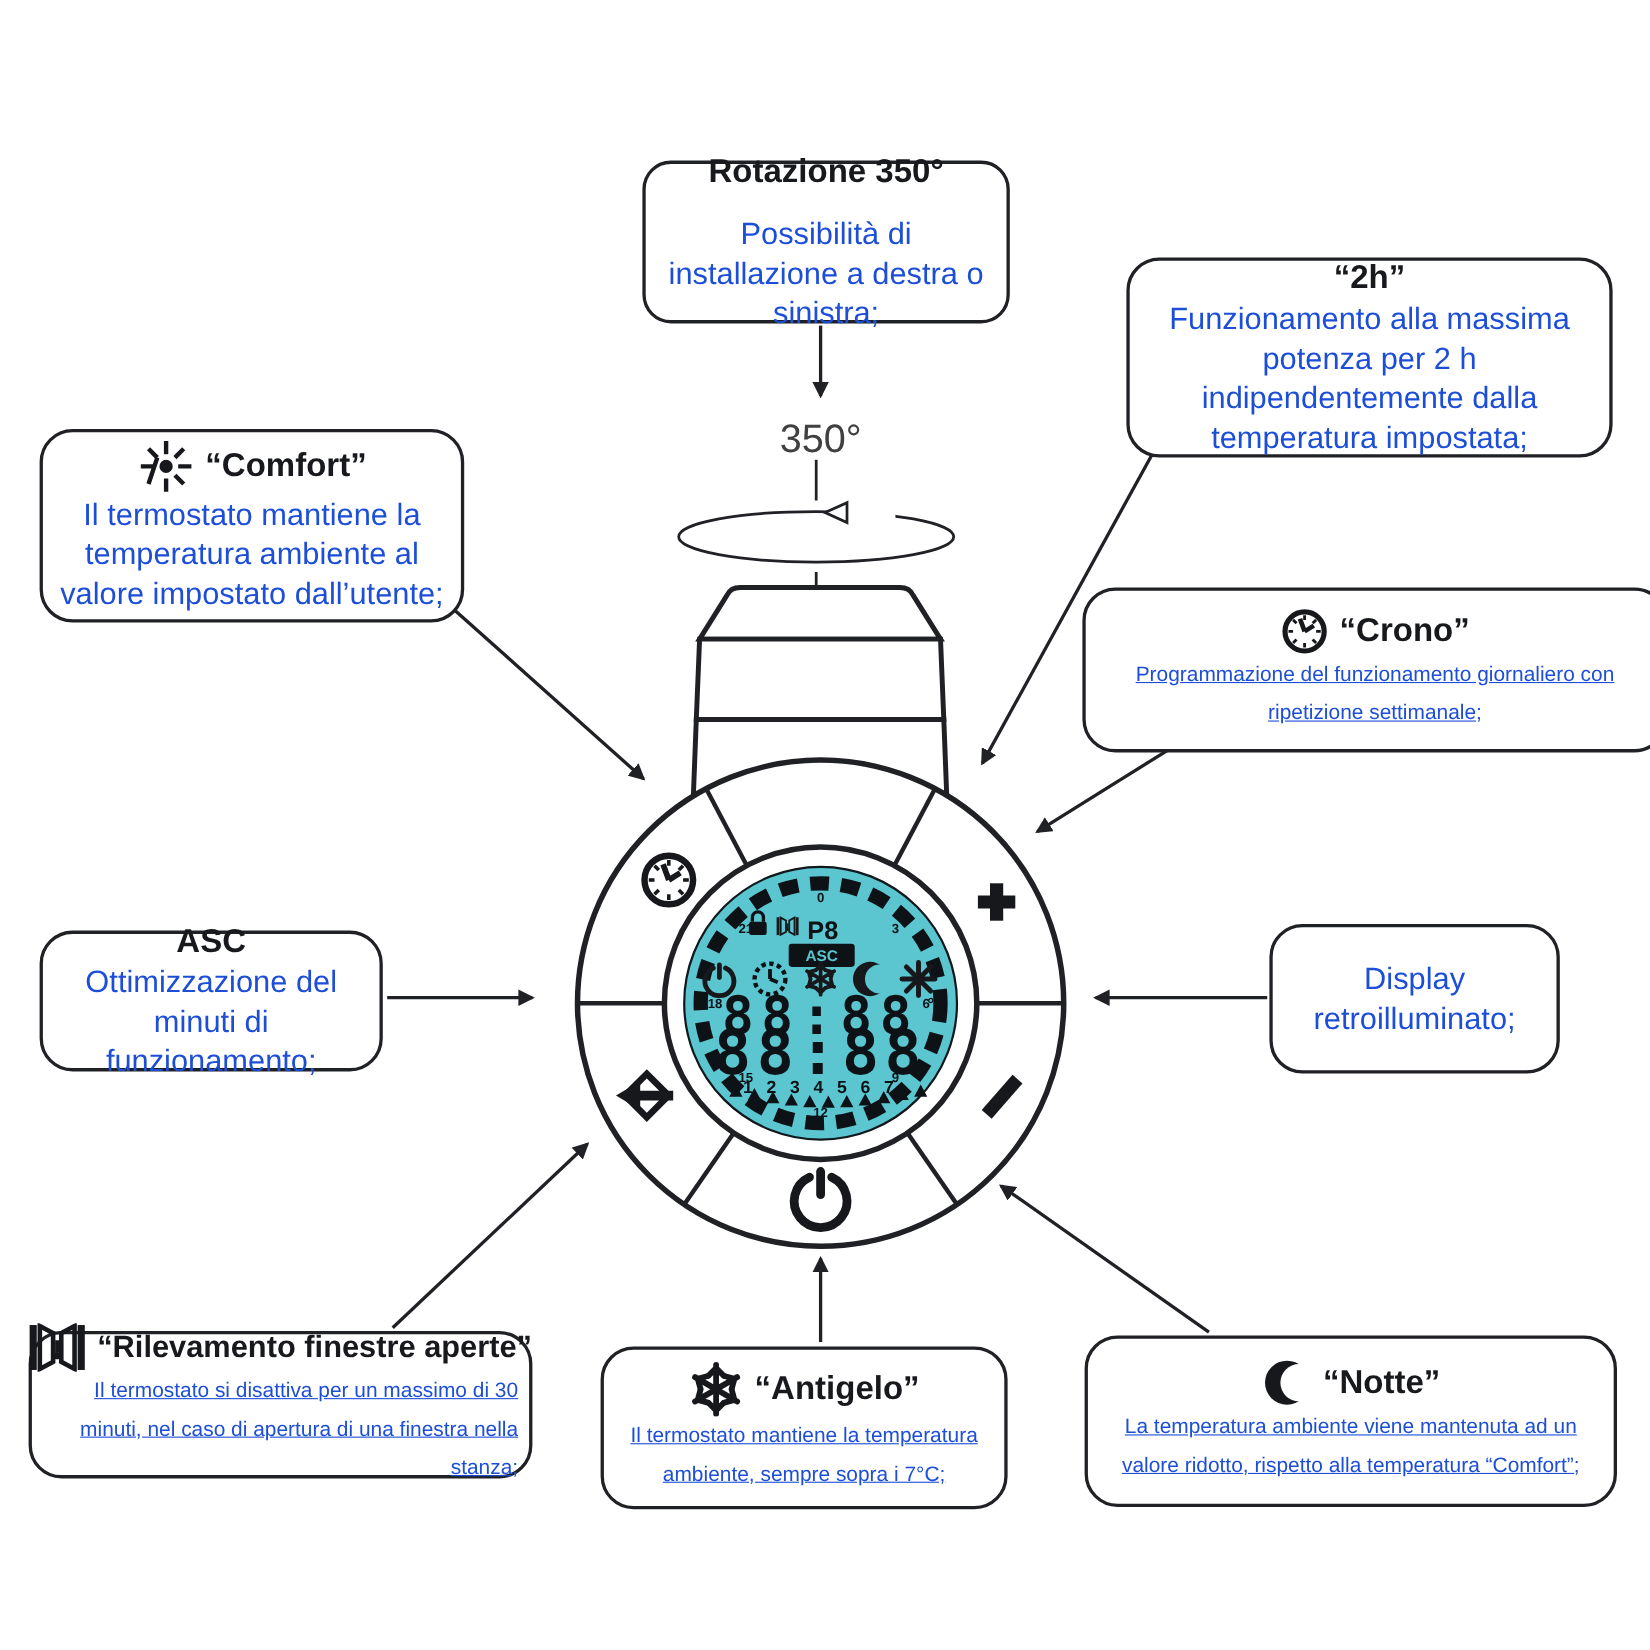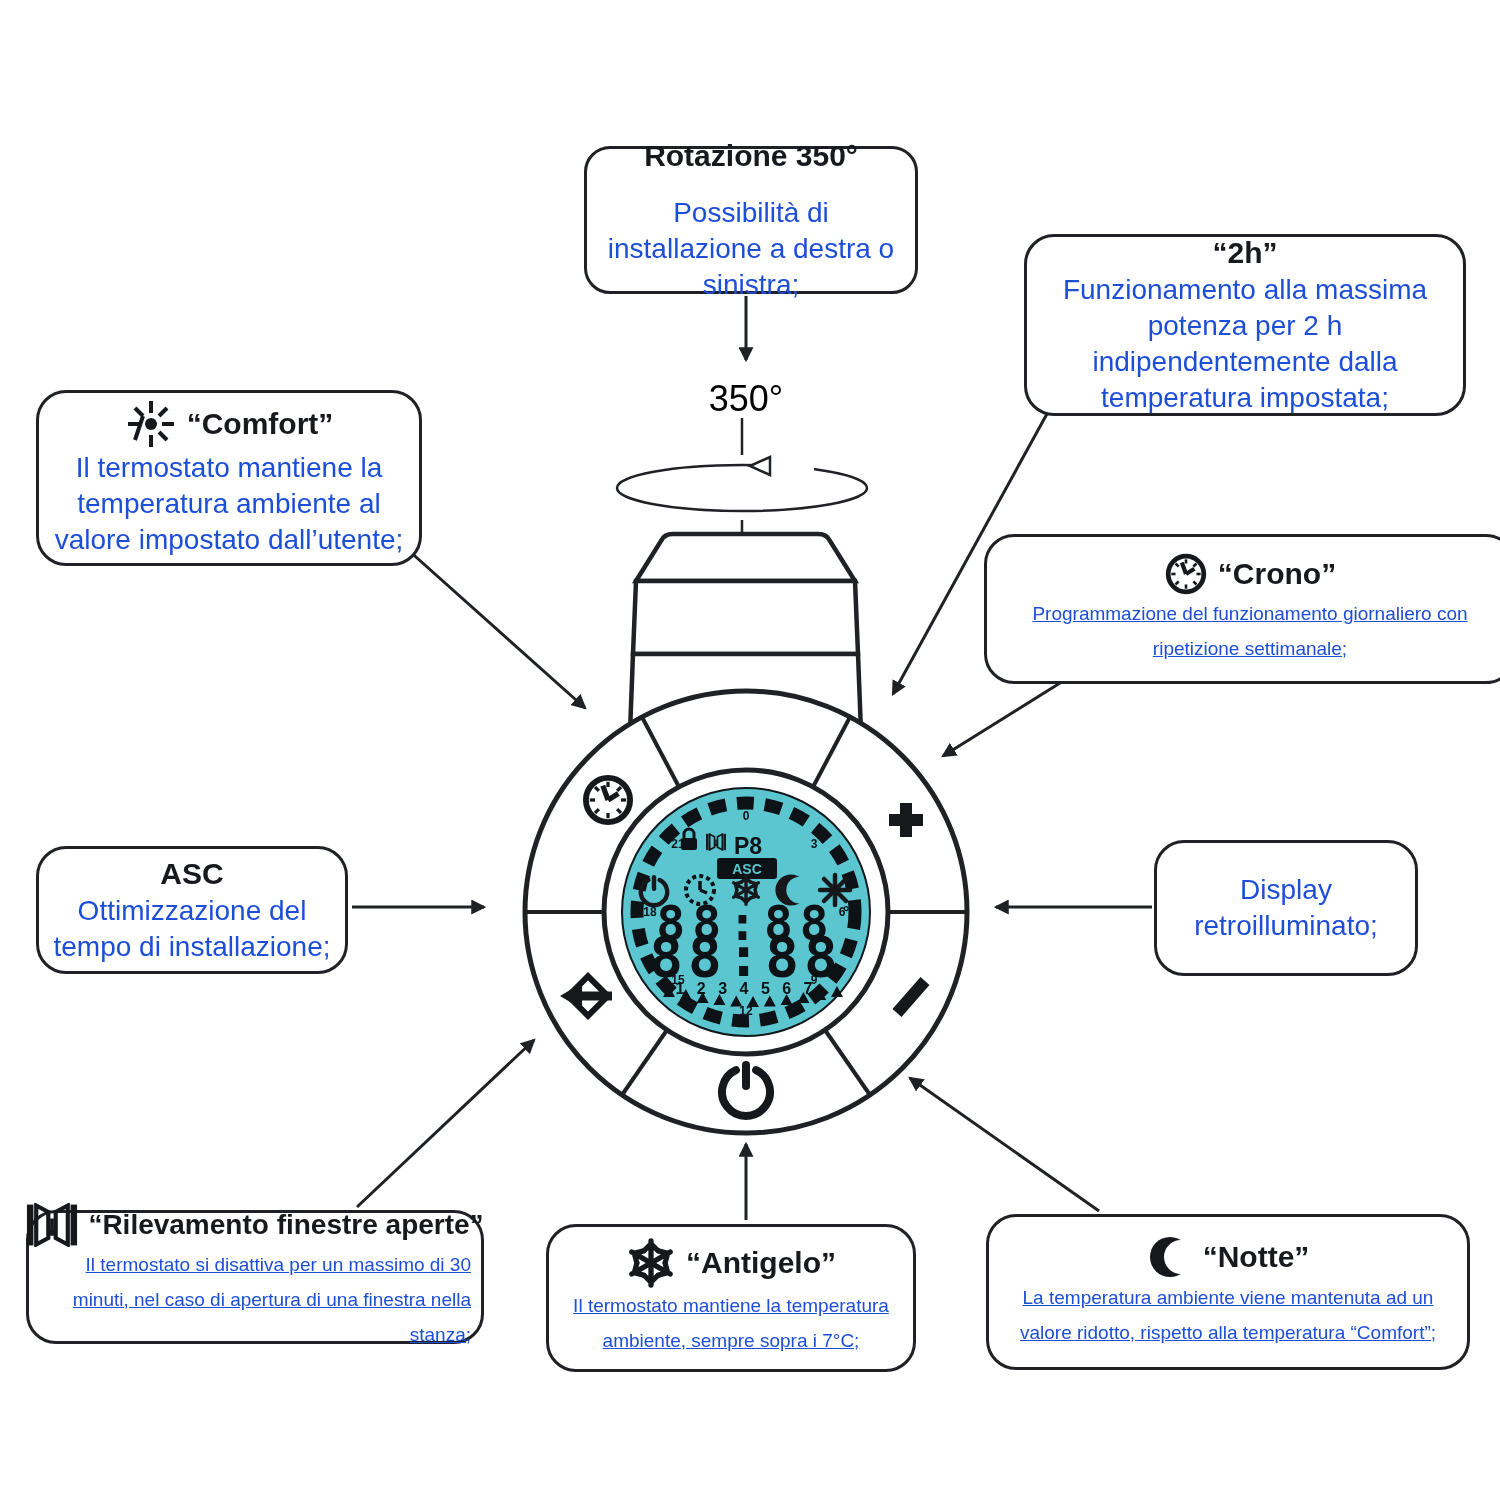--- a/index.html
+++ b/index.html
@@ -14,21 +14,21 @@
     box-sizing:border-box;display:flex;flex-direction:column;justify-content:center;
     align-items:center;text-align:center;padding:8px 14px;z-index:3;
   }
   .box-title{
     font-weight:bold;color:#17191d;font-size:30px;line-height:38px;
     display:flex;align-items:center;justify-content:center;gap:10px;white-space:nowrap;
   }
   .box-body{color:#1d4ed8;font-size:28px;line-height:36px;}
   .rot-label{
     position:absolute;left:676px;top:378px;width:140px;text-align:center;
-    font-size:36px;color:#000000;z-index:2;
+    font-size:36px;color:#404040;z-index:2;
   }
   .t28{font-size:28px;}
   .b27{font-size:19px;line-height:35px;text-decoration:underline;}
 </style>
 </head>
 <body>
 
 <div class="stage">
 
 <svg class="layer" width="1500" height="1500" viewBox="0 0 1500 1500">
@@ -226,21 +226,21 @@
     <svg width="44" height="44" viewBox="-21 -21 42 42">
           <use href="#clockicon"></use>
         </svg>
     <span>“Crono”</span>
   </div>
   <div class="box-body b27">Programmazione del funzionamento giornaliero con ripetizione settimanale;</div>
 </div>
 
 <div class="box" style="left:36px;top:846px;width:312px;height:128px;">
   <div class="box-title">ASC</div>
-  <div class="box-body">Ottimizzazione del tempo di installazione;</div>
+  <div class="box-body">Ottimizzazione del minuti di funzionamento;</div>
 </div>
 
 <div class="box" style="left:1154px;top:840px;width:264px;height:136px;">
   <div class="box-body">Display retroilluminato;</div>
 </div>
 
 <div class="box" style="left:26px;top:1210px;width:458px;height:134px;padding:6px 10px;text-align:right;">
   <div class="box-title t28">
     <svg width="52" height="44" viewBox="-28 -23 56 46">
           <use href="#winicon"></use>

